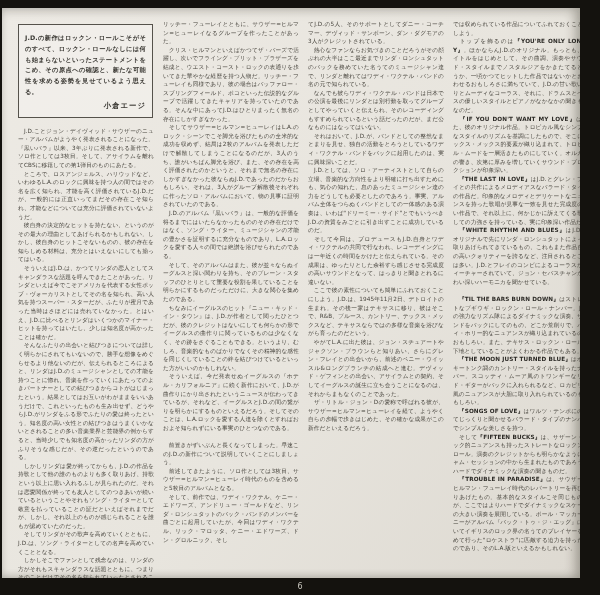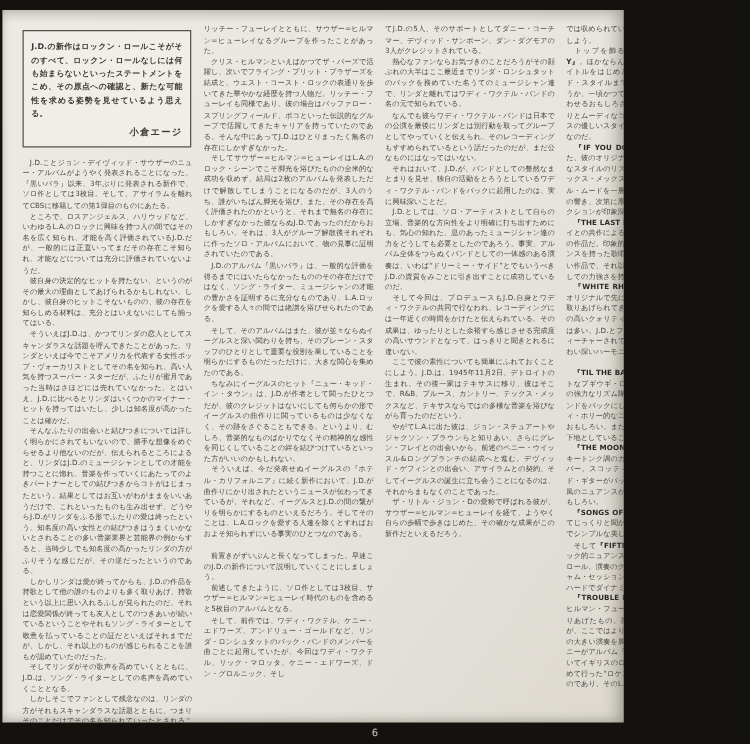--- a/index.html
+++ b/index.html
@@ -2,21 +2,21 @@
 <html><head>
 <meta charset="utf-8">
 <style>
   html,body{margin:0;padding:0;}
   body{
     width:600px;height:595px;position:relative;overflow:hidden;
     background:#14120e;
     font-family:"DejaVu Sans","Liberation Sans",sans-serif;
   }
   .page{
-    position:absolute;left:2px;top:8px;width:497px;height:570px;
+    position:absolute;left:2px;top:8px;width:578px;height:570px;
     background:linear-gradient(125deg,#edeae4 0%,#e8e5de 55%,#ddd9d1 100%);
     box-shadow:inset -7px 0 10px rgba(40,35,25,.22), inset 0 5px 8px rgba(40,35,25,.10), inset 0 -3px 6px rgba(40,35,25,.10);
     overflow:hidden;
   }
   .cols{display:flex;gap:9px;padding:12px 8px 0 16px;}
   .col{
     width:136px;flex:0 0 136px;
     font-size:5.7px;line-height:8.6px;letter-spacing:.1px;
     color:#47443d;text-align:justify;word-break:break-all;
   }

